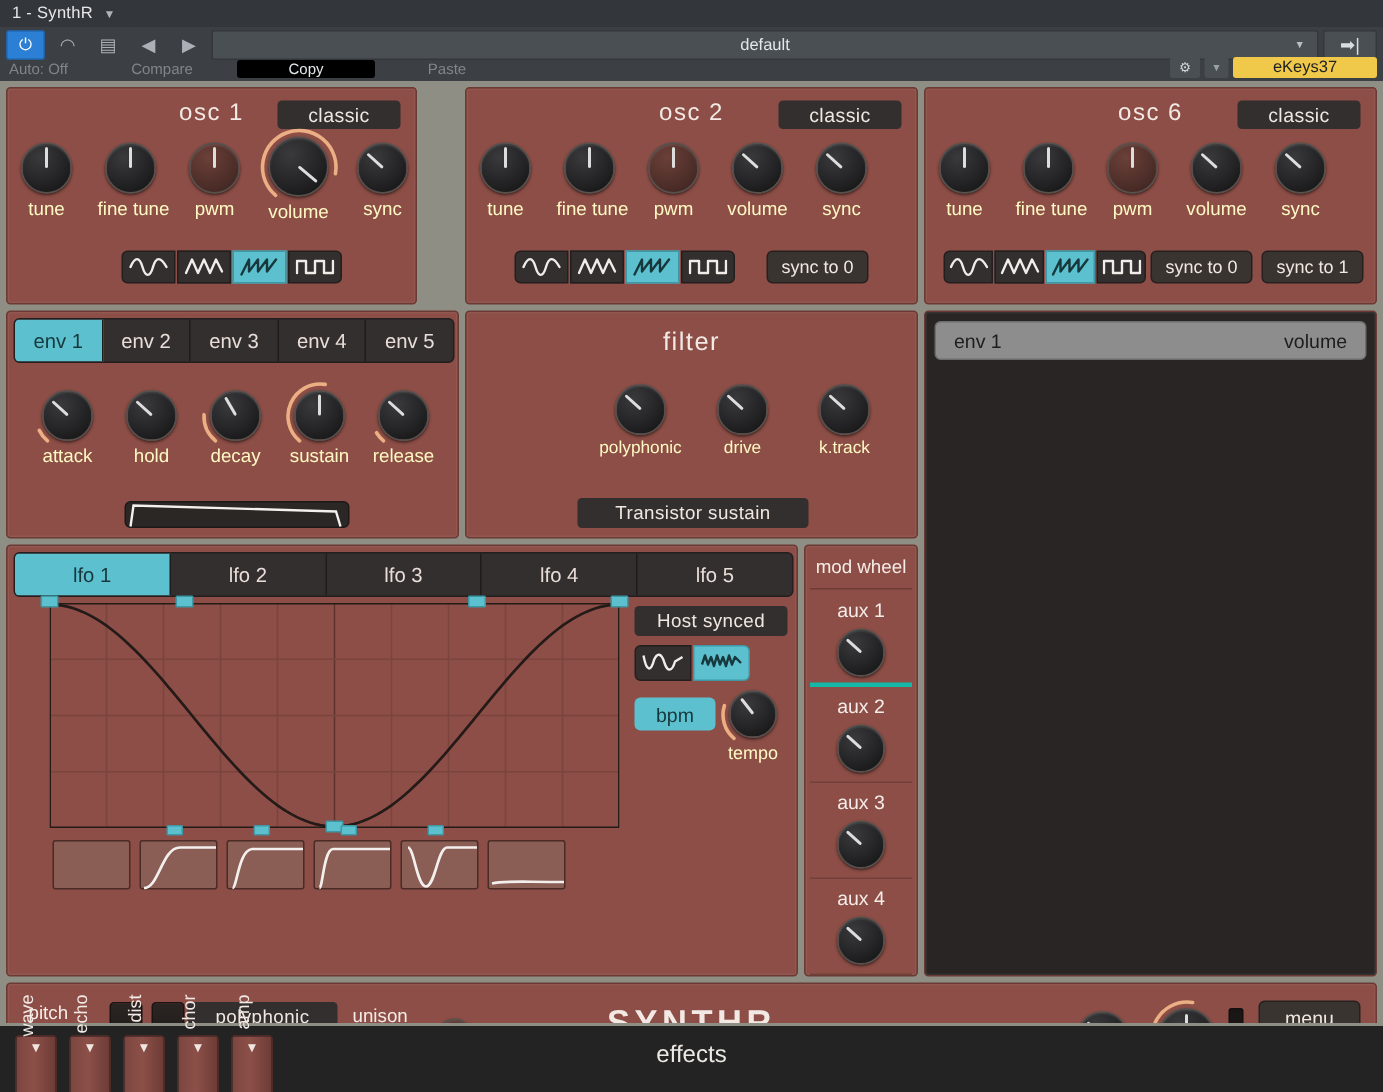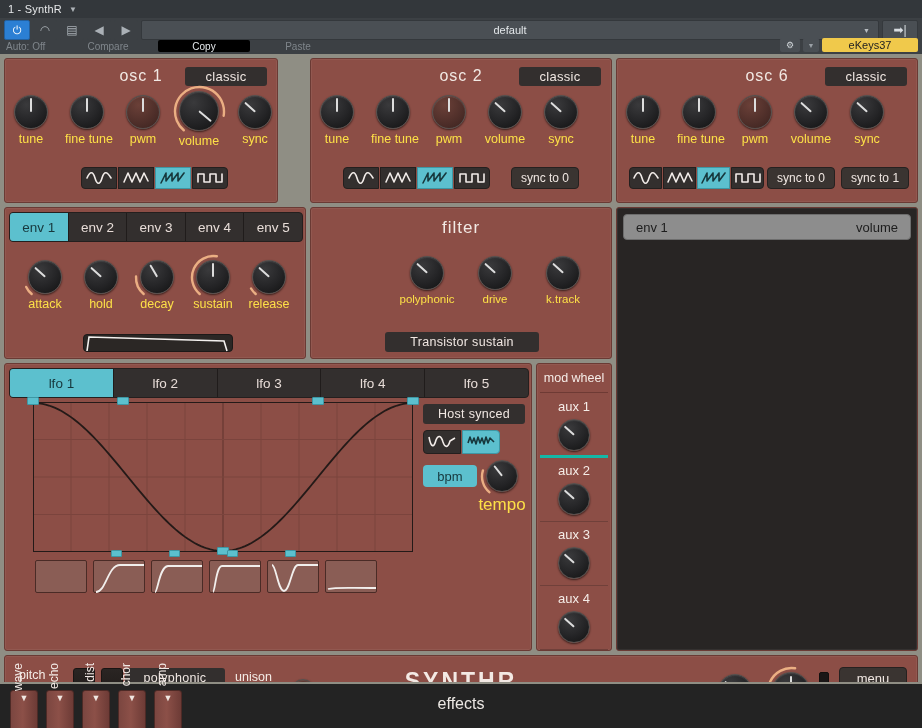--- a/index.html
+++ b/index.html
@@ -55,21 +55,21 @@
 
   
   .knob-wrap{ position:absolute; text-align:center; }
   .knob{ position:relative; margin:0 auto; }
   .knob .body{ position:absolute; inset:0; border-radius:50%;
      background:radial-gradient(circle at 36% 28%, #3a3a3c 0%, #242426 55%, #111 100%);
      border:1px solid #55514f;
      box-shadow:0 1px 2px rgba(0,0,0,.6), inset 0 1px 1px rgba(255,255,255,.10);}
   .knob .ptr{ position:absolute; left:50%; top:50%; width:2px; background:#ddd;
      transform-origin:50% 100%; border-radius:1px; }
-  .knob-label{ font-size:12.5px; color:#fde047; margin-top:3px; white-space:nowrap;}
+  .knob-label{ font-size:12.5px; color:#fef9c3; margin-top:3px; white-space:nowrap;}
   .knob.brown .body{ background:radial-gradient(circle at 36% 28%, #6b4038 0%, #4e2e29 60%, #3a221e 100%); }
   .tag{ background:#332f2e; border-radius:3px; color:#f0e7e2; font-size:13px;
         display:flex; align-items:center; justify-content:center; letter-spacing:.3px;}
 
   .wavebtns{ position:absolute; display:flex; gap:1px; }
   .wbtn{ width:36px; height:22px; background:#332f2e; border:1px solid #241f1e;
          display:flex; align-items:center; justify-content:center; }
   .wbtn.on{ background:#5cc0ce; border-color:#3e97a4; }
   .wbtn:first-child{ border-radius:4px 0 0 4px; }
   .wbtn:last-child{ border-radius:0 4px 4px 0; }
@@ -558,21 +558,21 @@
       <div style="position:absolute;left:418px;top:101px;width:54px;height:22px;background:#5cc0ce;color:#17383d;border-radius:4px;display:flex;align-items:center;justify-content:center;font-size:13px;">bpm</div>
       <div class="knob-wrap" style="left: 468px; top: 96px; width: 58px;">
         <div class="knob" style="width:32px;height:32px;">
           <svg width="45" height="45" style="position:absolute;left:-6.5px;top:-6.5px;pointer-events:none;">
             <path d="M9.32 38.20 A20.5 20.5 0 0 1 2.92 16.44" fill="none" stroke="#f0b487" stroke-width="2.4" stroke-linecap="round" opacity="0.95"></path>
           </svg>
           <div class="body">
             <div class="ptr" style="height:12.8px;margin-left:-1px;margin-top:-12.8px;transform:rotate(-38deg);"></div>
           </div>
         </div>
-        <div class="knob-label" style="font-size:17px">tempo</div>
+        <div class="knob-label" style="font-size:12px">tempo</div>
       </div>
     </div>
 
   <div class="panel" id="modpanel" style="left:536px;top:309px;width:76px;height:288px;">
       <div style="position:absolute;left:0;right:0;top:7px;text-align:center;font-size:12.5px;color:#f5ece7;">mod wheel</div>
       <div style="position:absolute;left:3px;right:3px;top:28px;height:1px;background:#6e3a34;"></div>
       <div style="position:absolute;left:3px;right:3px;top:31px;height:63px;border-bottom:3px solid #14b8a6;">
         <div class="aux-label" style="margin-top:4px;">aux 1</div>
         <div class="knob-wrap" style="left: 0px; right: 0px; top: 24px; width: 100%;">
           <div class="knob" style="width:32px;height:32px;">

